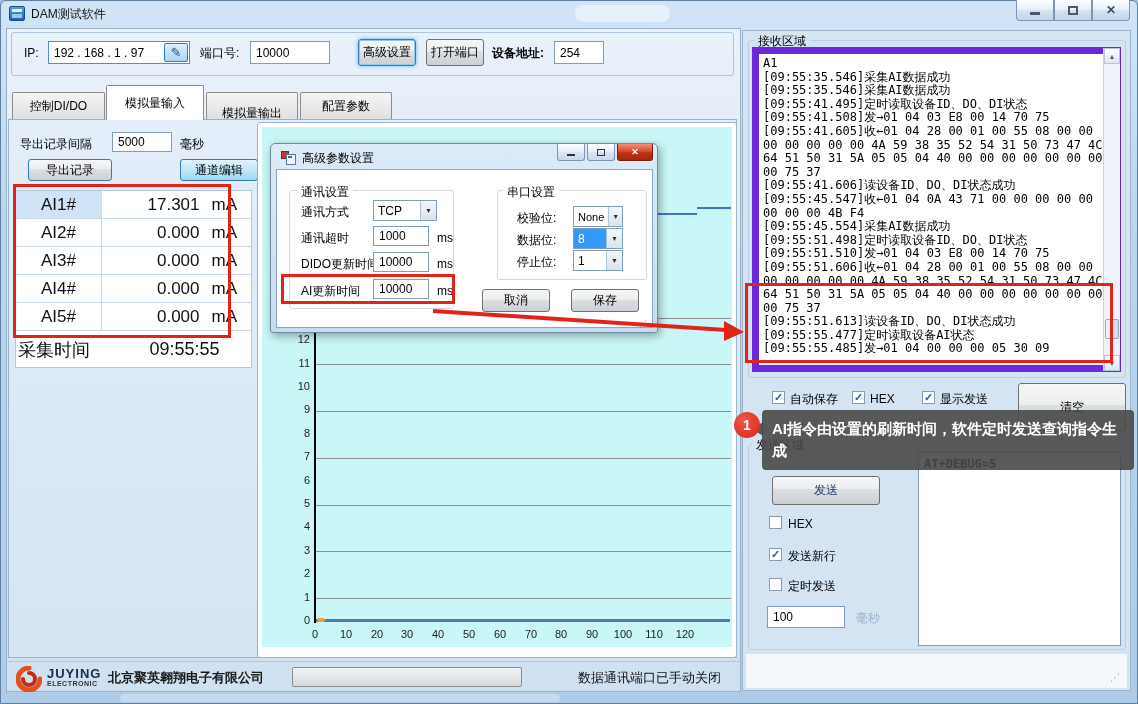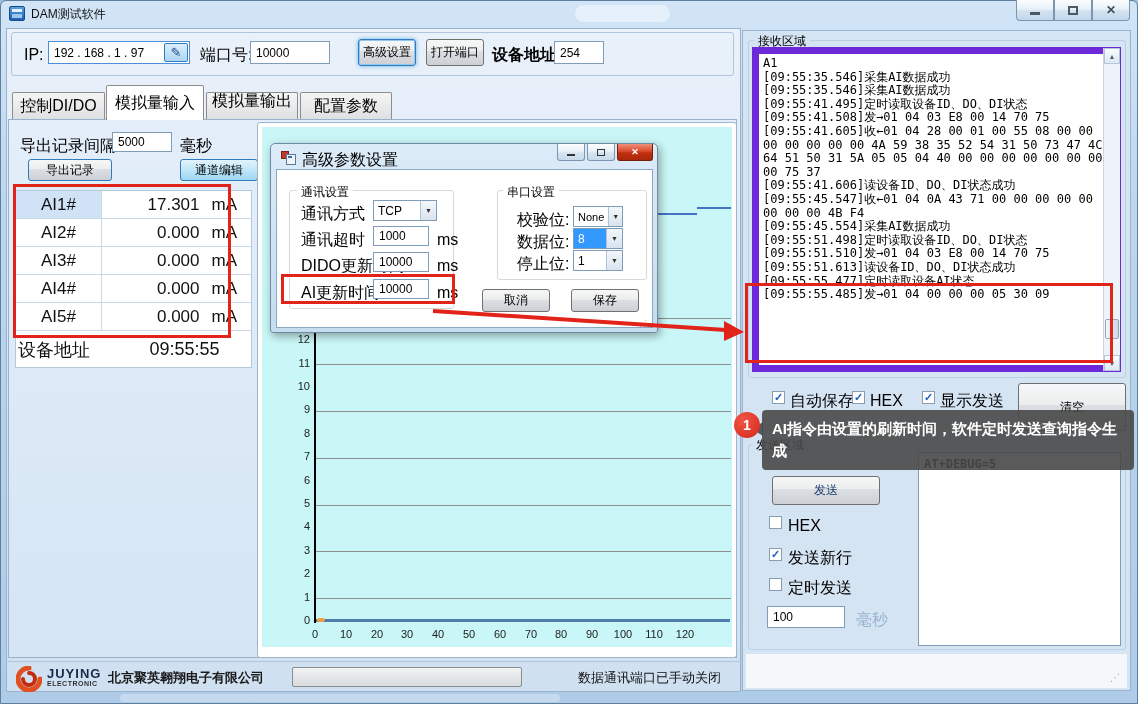--- a/index.html
+++ b/index.html
@@ -1,19 +1,19 @@
 <!DOCTYPE html>
 <html><head>
 <meta charset="utf-8">
 <style>
   html,body{margin:0;padding:0;}
   body{width:1138px;height:704px;position:relative;overflow:hidden;
        font-family:"Liberation Sans",sans-serif;background:#9fc0e0;}
   .abs{position:absolute;}
-  .lbl{font-size:16px;color:#000;white-space:nowrap;line-height:1;}
+  .lbl{font-size:12px;color:#000;white-space:nowrap;line-height:1;}
   .tb{background:#fff;border:1px solid #7f9db9;font-size:12px;color:#000;
       display:flex;align-items:center;padding:0 5px;box-sizing:border-box;white-space:nowrap;}
   .btn{background:linear-gradient(180deg,#f6f7f8 0%,#eceded 45%,#dcdfe3 46%,#ccd0d5 100%);
        border:1px solid #707070;border-radius:3px;font-size:12px;color:#000;
        display:flex;align-items:center;justify-content:center;box-sizing:border-box;white-space:nowrap;}
   .btn-blue{border-color:#2f7cc0;box-shadow:0 0 0 1px #8ec8ef inset, 0 0 4px #67b3e8;}
   .btn-cyan{background:linear-gradient(180deg,#e2f4fd 0%,#bfe6f8 50%,#9ed7f2 100%);border-color:#2f7cc0;}
   .cb{width:13px;height:13px;background:#fff;border:1px solid #8a9cb2;box-sizing:border-box;
       display:flex;align-items:center;justify-content:center;}
   .cb.checked::after{content:"✓";font-size:11px;font-weight:bold;color:#1f62c5;margin-top:-1px;}
@@ -101,21 +101,21 @@
             border:1px solid #8c8c8c;border-bottom:none;border-radius:2px 2px 0 0;box-sizing:border-box;
             display:flex;align-items:center;justify-content:center;">
   <span class="lbl">控制DI/DO</span>
 </div>
 <div class="abs" style="left:106px;top:85px;width:98px;height:35px;background:#fff;border:1px solid #8c8c8c;border-bottom:none;
             border-radius:2px 2px 0 0;box-sizing:border-box;display:flex;align-items:center;justify-content:center;z-index:3;">
   <span class="lbl">模拟量输入</span>
 </div>
 <div class="abs" style="left:206px;top:92px;width:92px;height:27px;background:linear-gradient(180deg,#f5f5f5,#dfe0e2);
             border:1px solid #8c8c8c;border-bottom:none;border-radius:2px 2px 0 0;box-sizing:border-box;
-            display:flex;align-items:flex-start;justify-content:center;">
+            display:flex;align-items:flex-end;justify-content:center;">
   <span class="lbl">模拟量输出</span>
 </div>
 <div class="abs" style="left:300px;top:92px;width:92px;height:27px;background:linear-gradient(180deg,#f5f5f5,#dfe0e2);
             border:1px solid #8c8c8c;border-bottom:none;border-radius:2px 2px 0 0;box-sizing:border-box;
             display:flex;align-items:center;justify-content:center;">
   <span class="lbl">配置参数</span>
 </div>
 
 <div class="abs lbl" style="left:20px;top:138px;">导出记录间隔</div>
 <div class="abs tb" style="left:112px;top:132px;width:60px;height:20px;">
@@ -170,21 +170,21 @@
     <div class="tcell-ch">
         <span>AI5#</span>
       </div>
     <div class="tcell-v">
         <span>0.000</span>
         <span>mA</span>
       </div>
   </div>
   <div class="trow" style="height:37px;border-bottom:none;">
     <div style="width:100px;display:flex;align-items:center;padding-left:2px;font-size:18px;color:#111;">
-      <span>设备地址</span>
+      <span>采集时间</span>
       </div>
     <div style="flex:1;display:flex;align-items:center;justify-content:center;font-size:18px;color:#111;">
       <span>09:55:55</span>
       </div>
   </div>
 </div>
 <div class="abs redbox" style="left:13px;top:184px;width:218px;height:154px;"></div>
 
 <div class="abs" style="left:257px;top:122px;width:480px;height:536px;background:#fff;border:1px solid #9cb6ce;
             border-radius:3px;box-sizing:border-box;"></div>
@@ -323,20 +323,21 @@
     <div class="logline">[09:55:35.546]采集AI数据成功</div>
     <div class="logline">[09:55:35.546]采集AI数据成功</div>
     <div class="logline">[09:55:41.495]定时读取设备ID、DO、DI状态</div>
     <div class="logline">[09:55:41.508]发→01 04 03 E8 00 14 70 75</div>
     <div class="logline">[09:55:41.605]收←01 04 28 00 01 00 55 08 00 00 00 00 00 00 00 4A 59 38 35 52 54 31 50 73 47 4C 64 51 50 31 5A 05 05 04 40 00 00 00 00 00 00 00 00 75 37</div>
     <div class="logline">[09:55:41.606]读设备ID、DO、DI状态成功</div>
     <div class="logline">[09:55:45.547]收←01 04 0A 43 71 00 00 00 00 00 00 00 00 4B F4</div>
     <div class="logline">[09:55:45.554]采集AI数据成功</div>
     <div class="logline">[09:55:51.498]定时读取设备ID、DO、DI状态</div>
     <div class="logline">[09:55:51.510]发→01 04 03 E8 00 14 70 75</div>
+    <div class="logline">[09:55:51.606]收←01 04 28 00 01 00 55 08 00 00 00 00 00 00 00 4A 59 38 35 52 54 31 50 73 47 4C 64 51 50 31 5A 05 05 04 40 00 00 00 00 00 00 00 00 75 37</div>
     <div class="logline">[09:55:51.613]读设备ID、DO、DI状态成功</div>
     <div class="logline">[09:55:55.477]定时读取设备AI状态</div>
     <div class="logline">[09:55:55.485]发→01 04 00 00 00 05 30 09</div>
 
   </div>
 </div>
 
 <div class="abs" style="left:1103px;top:48px;width:17px;height:323px;background:#eef3f9;border-left:1px solid #c8d6e4;box-sizing:border-box;">
   <div style="height:16px;background:linear-gradient(180deg,#fafcfe,#dde8f2);border:1px solid #b5c6d8;box-sizing:border-box;
               display:flex;align-items:center;justify-content:center;font-size:7px;color:#51606f;">▲</div>

